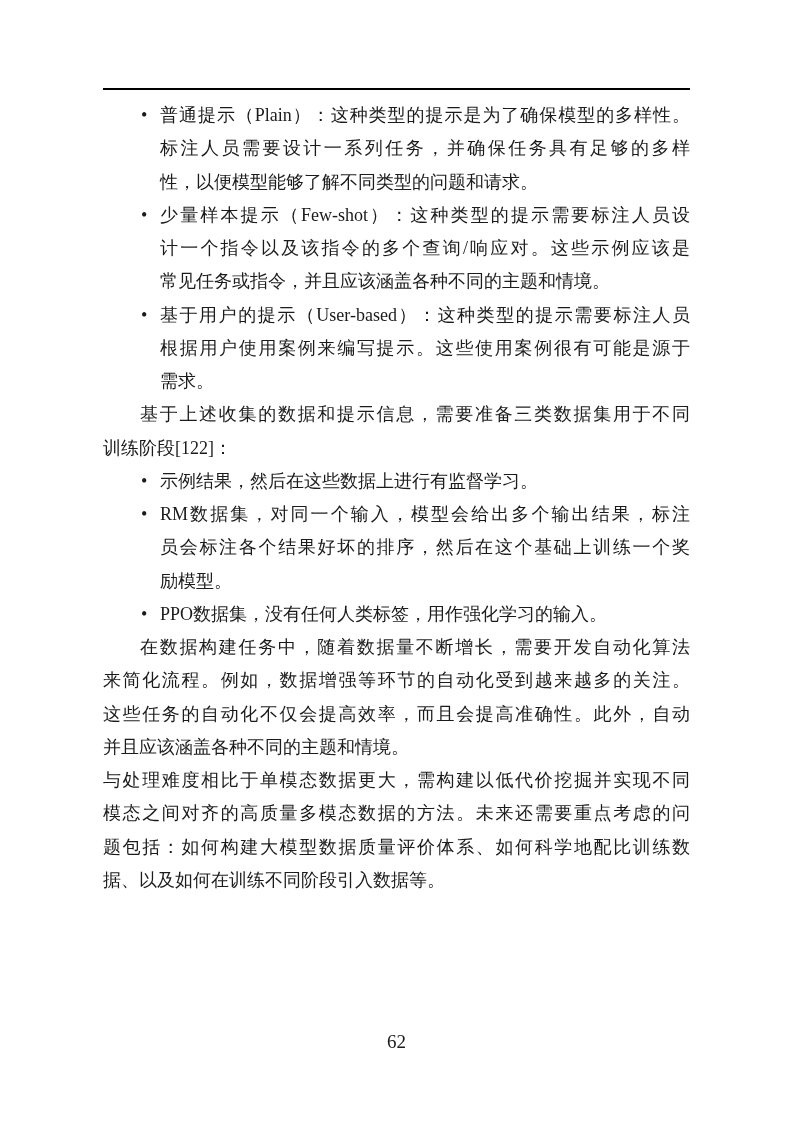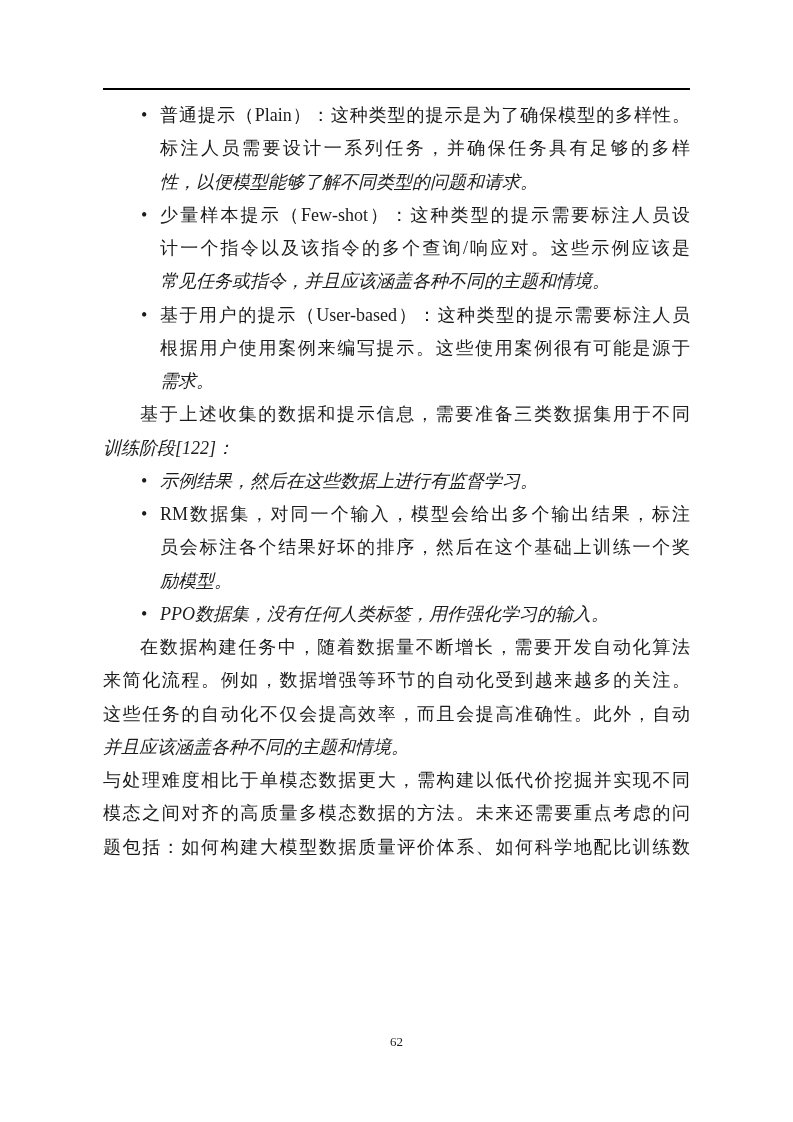--- a/index.html
+++ b/index.html
@@ -26,37 +26,37 @@
     top: 99px;
     width: 587px;
     font-size: 18px;
     line-height: 33.25px;
   }
   .line {
     text-align: justify;
     text-align-last: justify;
     white-space: nowrap;
   }
-  .line.last { text-align-last: left; font-style: italic; }
+  .line.last { text-align-last: left; }
   .para .line.first { text-indent: 37px; }
   .bullet { position: relative; padding-left: 57px; }
   .bullet .marker {
     position: absolute;
     left: 38px;
     top: 0;
     line-height: 33.25px;
     font-size: 18px;
   }
   .page-number {
     position: absolute;
     left: 0;
     top: 1031px;
     width: 793px;
     text-align: center;
-    font-size: 13px;
+    font-size: 19px;
     line-height: 22px;
   }
 </style>
 </head>
 <body>
 
 <div class="page">
   <div class="header-rule"></div>
   <div class="body-text">
       <div class="block bullet">
@@ -98,16 +98,17 @@
       <div class="block para">
         <div class="line first">在数据构建任务中，随着数据量不断增长，需要开发自动化算法</div>
         <div class="line">来简化流程。例如，数据增强等环节的自动化受到越来越多的关注。</div>
         <div class="line">这些任务的自动化不仅会提高效率，而且会提高准确性。此外，自动</div>
         <div class="line last">并且应该涵盖各种不同的主题和情境。</div>
       </div>
       <div class="block para">
         <div class="line">与处理难度相比于单模态数据更大，需构建以低代价挖掘并实现不同</div>
         <div class="line">模态之间对齐的高质量多模态数据的方法。未来还需要重点考虑的问</div>
         <div class="line">题包括：如何构建大模型数据质量评价体系、如何科学地配比训练数</div>
+        <div class="line last">据、以及如何在训练不同阶段引入数据等。</div>
       </div>
     </div>
   <div class="page-number">62</div>
 </div>
 
 </body></html>

